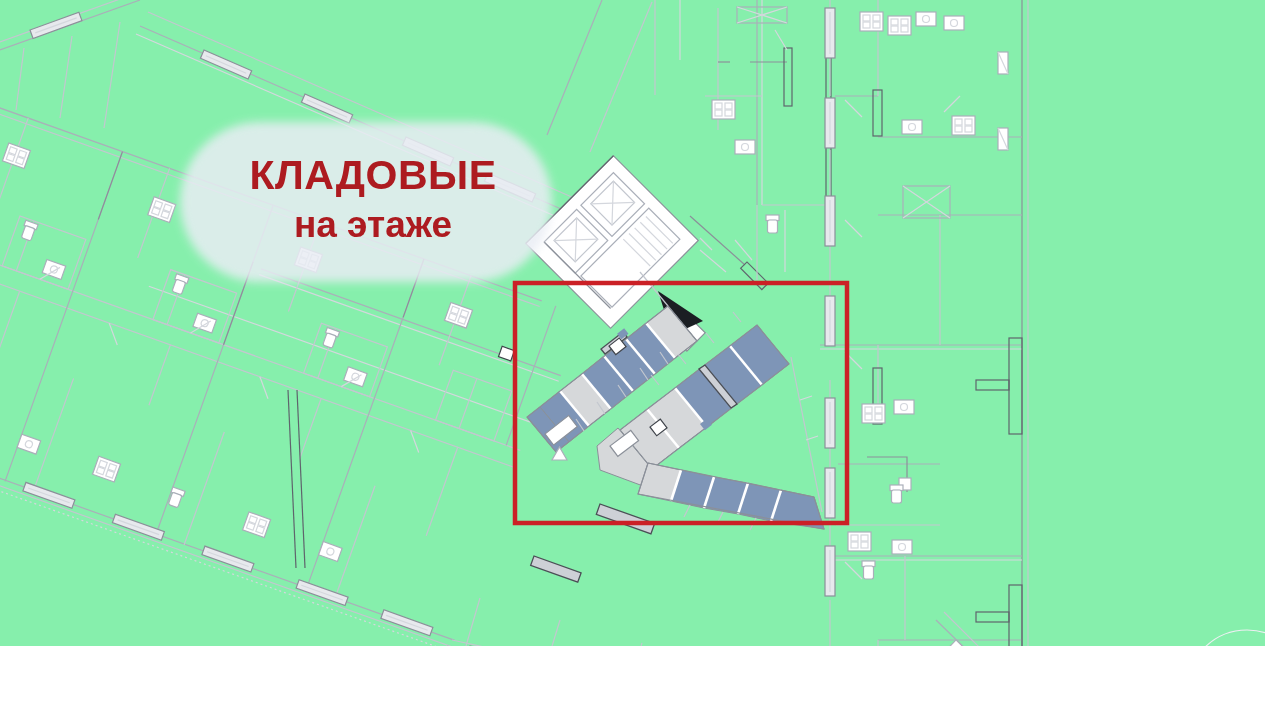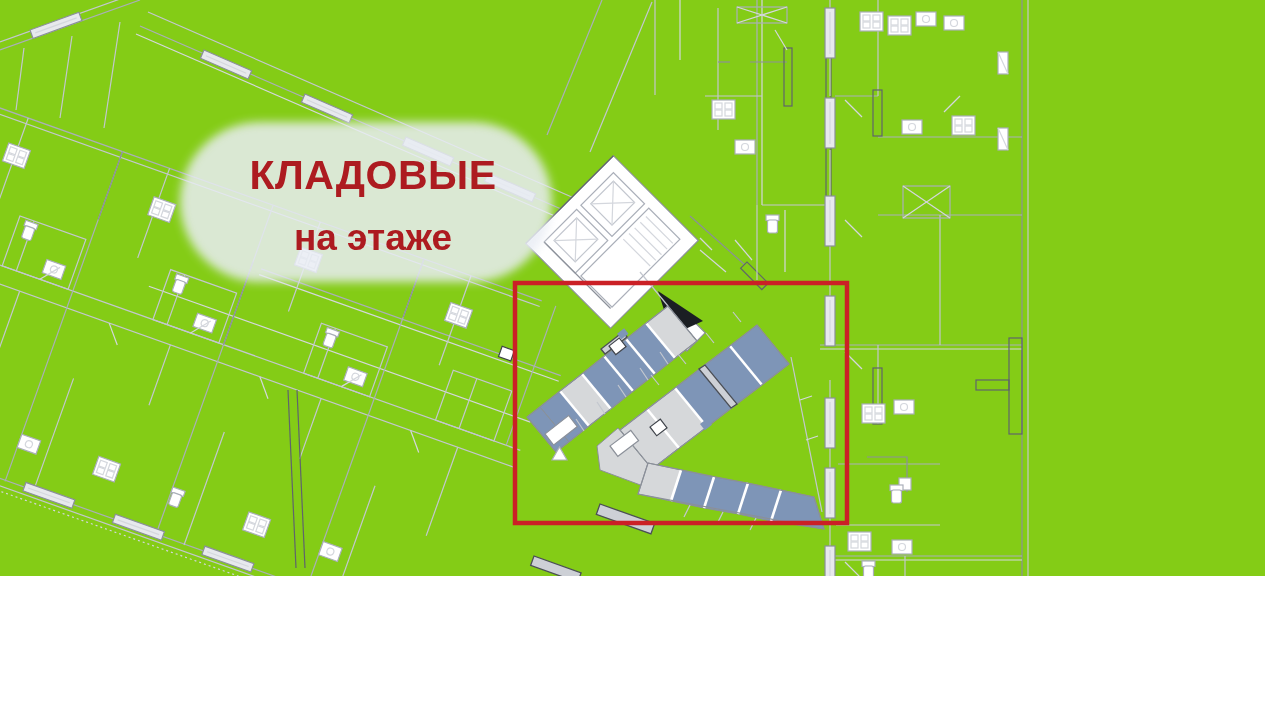--- a/index.html
+++ b/index.html
@@ -1,16 +1,16 @@
 <!DOCTYPE html>
 <html style="--title-red: #ad1b20; --box-red: #cb2026; --storage-blue: #7e95b7; --storage-gray: #d6d8da; --blob-fill: #e9edf4; --line-faint: #d4d7dd; --line-light: #c3c7cf; --line-mid: #aaafb9; --line-strong: #8b9099; --line-dark: #5f646c; --sill-fill: #e7e9ed; --sill-dark-fill: #cdd0d6; --wedge-black: #1b1e23;"><head>
 <meta charset="utf-8">
 <style>
   html,body{margin:0;padding:0;background:#ffffff;}
-  .stage{position:relative;width:1265px;height:576px;overflow:hidden;background:#84cc16;
+  .stage{position:relative;width:1265px;height:646px;overflow:hidden;background:#86efac;
          font-family:"Liberation Sans", sans-serif;}
   svg{position:absolute;left:0;top:0;}
   
   line,polyline,path,rect,polygon,circle{fill:none;stroke-width:1.2;}
   .lf{stroke:var(--line-faint);}
   .ll{stroke:var(--line-light);}
   .lm{stroke:var(--line-mid);}
   .ls{stroke:var(--line-strong);}
   .ld{stroke:var(--line-dark);}
   .fw{fill:#ffffff;}
@@ -19,21 +19,21 @@
   .sg{fill:var(--storage-gray);stroke:#8b9099;stroke-width:1;}
   .sf{fill:var(--sill-fill);}
   .sd{fill:var(--sill-dark-fill);stroke:#4b4f56;stroke-width:1.3;}
   .gap{stroke:#ffffff;stroke-width:2.6;}
   .redbox{stroke:var(--box-red);stroke-width:4.5;fill:none;}
   .blob{fill:var(--blob-fill);opacity:.85;}
   .wedge{fill:var(--wedge-black);stroke:none;}
   .callout{position:absolute;left:182px;top:150px;width:382px;text-align:center;
            color:var(--title-red);font-weight:bold;}
   .callout .l1{font-size:41px;line-height:1.25;letter-spacing:.5px;}
-  .callout .l2{font-size:37px;line-height:1.25;margin-top:14px;}
+  .callout .l2{font-size:37px;line-height:1.25;margin-top:1px;}
 </style>
 </head>
 <body>
 
 <div class="stage">
 <svg width="1265" height="709" viewBox="0 0 1265 709">
   <defs>
     <pattern id="dots" width="5" height="5" patternUnits="userSpaceOnUse">
       <rect x="0" y="0" width="1.4" height="1.4" fill="#b6bcc6" stroke="none"></rect>
     </pattern>

